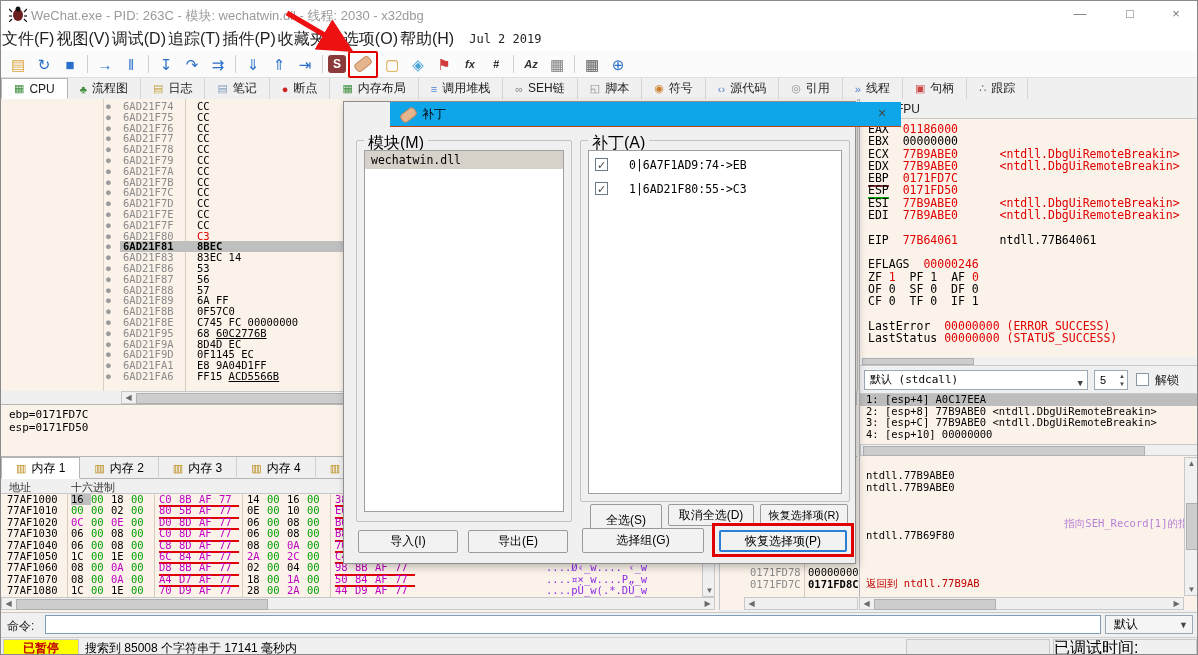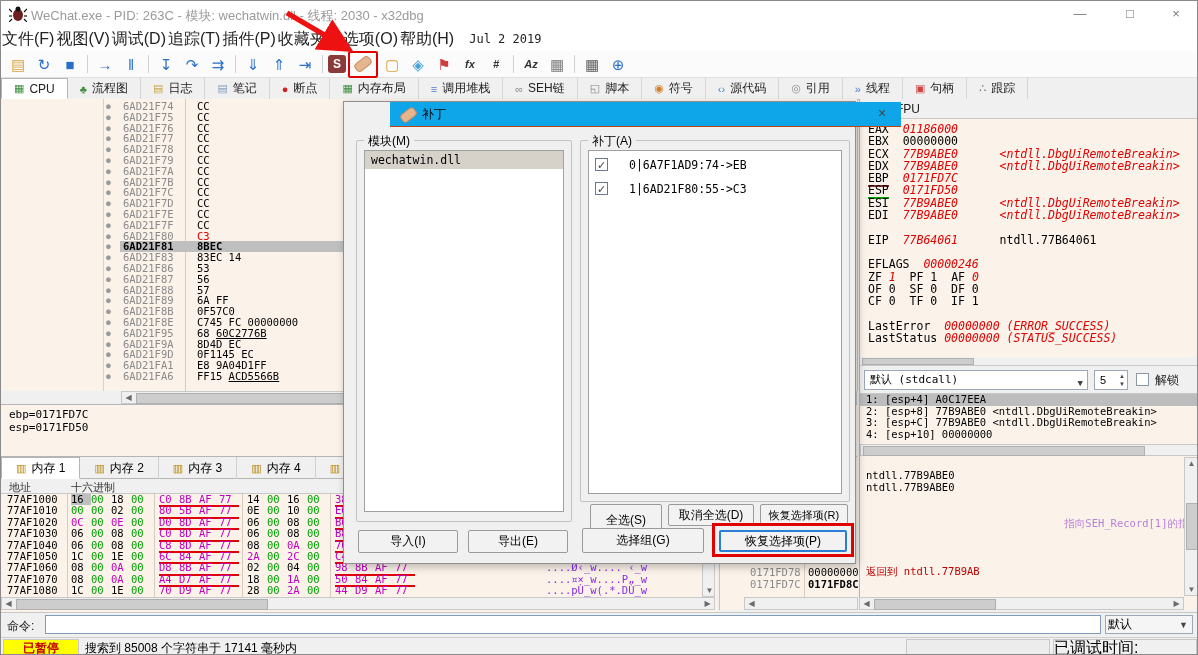--- a/index.html
+++ b/index.html
@@ -69,21 +69,21 @@
   .staddr{position:absolute;left:30px;color:#8a8a8a;}
   .stval{position:absolute;left:88px;color:#000;}
   .stval.bold{font-weight:bold;}
   #stack-hscroll{position:absolute;left:24px;top:140px;width:114px;height:13px;background:#f0f0f0;border:1px solid #c8c8c8;box-sizing:border-box;}
   .stsep{position:absolute;left:84px;top:100px;width:1px;height:40px;background:#d8cabc;}
   
   #regpane{position:absolute;left:858px;top:98px;width:340px;height:358px;background:#fbf3ea;border-left:1px solid #b5b5b5;box-sizing:border-box;}
   #hidefpu{position:absolute;left:0;top:0;width:340px;height:20px;background:#f0f0f0;border-bottom:1px solid #c8c8c8;font-size:12px;color:#222;line-height:20px;padding-left:12px;box-sizing:border-box;}
   #reglines{position:absolute;left:8px;top:24px;white-space:pre;font-family:"DejaVu Sans Mono",monospace;font-size:11.5px;}
   .regline{height:12.3px;line-height:12.3px;}
-  .rc-k{color:#000;} .rc-r{color:#e00000;font-style:italic;}
+  .rc-k{color:#000;} .rc-r{color:#e00000;}
   .rc-ub{color:#000;border-bottom:2px solid #8b2f2f;}
   .rc-us{color:#000;border-bottom:2px solid #00a000;}
   #reg-hscroll{position:absolute;left:0;top:258px;width:338px;height:8px;background:#f0f0f0;}
   #convrow{position:absolute;left:0;top:266px;width:340px;height:28px;background:#f0f0f0;border-top:1px solid #c8c8c8;}
   #convbox{position:absolute;left:4px;top:4px;width:224px;height:20px;background:#fff;border:1px solid #9aa8b8;font-family:"DejaVu Sans Mono",monospace;font-size:11px;line-height:18px;padding-left:5px;box-sizing:border-box;}
   #convarrow{position:absolute;right:4px;top:3px;font-size:9px;color:#444;}
   #spinbox{position:absolute;left:234px;top:4px;width:34px;height:20px;background:#fff;border:1px solid #9aa8b8;font-size:11px;line-height:18px;padding-left:5px;box-sizing:border-box;}
   .spinarrows{position:absolute;right:2px;top:1px;font-size:6px;color:#444;line-height:8px;}
   #unlockbox{position:absolute;left:276px;top:7px;width:13px;height:13px;background:#fff;border:1px solid #8a97a5;box-sizing:border-box;}
   #unlocklabel{position:absolute;left:295px;top:6px;font-size:12px;color:#222;}
@@ -95,35 +95,35 @@
   #stackinfo{position:absolute;left:858px;top:456px;width:340px;height:153px;background:#fbf3ea;border-left:1px solid #b5b5b5;overflow:hidden;box-sizing:border-box;}
   .sirow{height:12px;line-height:12px;font-family:"DejaVu Sans Mono",monospace;font-size:10.5px;white-space:pre;padding-left:6px;}
   .sirow.sel{background:#bdbdbd;}
   .si-r{color:#c00000;} .si-k{color:#000;} .si-p{color:#b87fd7;text-align:right;}
   #si-vscroll{position:absolute;left:1183px;top:456px;width:14px;height:139px;background:#f0f0f0;border:1px solid #c8c8c8;box-sizing:border-box;}
   #si-hscroll{position:absolute;left:858px;top:596px;width:325px;height:13px;background:#f0f0f0;border:1px solid #c8c8c8;box-sizing:border-box;}
   
   #cmdbar{position:absolute;left:0;top:611px;width:1198px;height:24px;background:#f0f0f0;border-top:1px solid #c8c8c8;}
   #cmdlabel{position:absolute;left:6px;top:5px;font-size:12px;color:#222;}
   #cmdinput{position:absolute;left:44px;top:2px;width:1056px;height:19px;border:1px solid #7f9db9;background:#fff;font-size:12px;padding:0 3px;box-sizing:border-box;}
-  #cmdcombo{position:absolute;left:1104px;top:2px;width:88px;height:19px;background:#f5f5f5;border:1px solid #9aa8b8;font-size:12px;line-height:17px;padding-left:2px;box-sizing:border-box;}
+  #cmdcombo{position:absolute;left:1104px;top:2px;width:88px;height:19px;background:#f5f5f5;border:1px solid #9aa8b8;font-size:12px;line-height:17px;padding-left:8px;box-sizing:border-box;}
   
   #statusbar{position:absolute;left:0;top:636px;width:1198px;height:19px;background:#f0f0f0;border-top:1px solid #cfcfcf;}
   #statusstate{position:absolute;left:2px;top:1px;width:74px;height:16px;background:#ffff00;border:1px solid #c8c8c8;color:#c00000;font-weight:bold;font-size:12px;text-align:center;line-height:16px;}
   #statusmsg{position:absolute;left:84px;top:2px;font-size:12px;color:#000;}
   #statusspacer{position:absolute;left:905px;top:1px;width:142px;height:16px;border:1px solid #c8c8c8;background:#ececec;}
   #statustime{position:absolute;left:1052px;top:1px;width:144px;height:16px;border:1px solid #c8c8c8;font-size:16px;line-height:16px;text-align:left;color:#000;box-sizing:border-box;}
   
   #dialog{position:absolute;left:342px;top:100px;width:513px;height:463px;background:#f0f0f0;border:1px solid #8f8f8f;box-shadow:2px 3px 8px rgba(0,0,0,0.25);box-sizing:border-box;z-index:10;}
   #dlgtitle{position:absolute;left:0;top:0;width:100%;height:24px;background:#0ea5e9;border-bottom:1px solid #c2410c;margin-left:46px;}
   #dlgicon{position:absolute;left:10px;top:8px;width:15px;height:8px;background:#e5b58e;border:1px solid #c68a5f;border-radius:4px;transform:rotate(-38deg);}
   #dlgname{position:absolute;left:32px;top:4px;font-size:12px;color:#000;}
   #dlgclose{position:absolute;right:10px;top:3px;font-size:14px;color:#444;width:18px;text-align:center;}
   .groupbox{position:absolute;border:1px solid #c3c3c3;border-radius:2px;}
-  .grouplabel{position:absolute;font-size:12px;color:#000;background:#f0f0f0;padding:0 4px;}
+  .grouplabel{position:absolute;font-size:16px;color:#000;background:#f0f0f0;padding:0 4px;}
   .listbox{position:absolute;background:#fff;border:1px solid #a0a0a0;overflow:hidden;}
   .mitem{height:18px;line-height:18px;padding-left:6px;font-family:"DejaVu Sans Mono",monospace;font-size:11.5px;}
   .mitem.sel{background:#d6d2ca;}
   .pitem{position:relative;height:20px;}
   .pcheck{position:absolute;left:6px;top:3px;width:13px;height:13px;background:#fff;border:1px solid #6a7a8a;font-size:11px;line-height:12px;text-align:center;color:#444;box-sizing:border-box;}
   .plabel{position:absolute;left:40px;top:3px;font-family:"DejaVu Sans Mono",monospace;font-size:11.5px;color:#000;}
   .dlgbtn{position:absolute;background:#f2f2f2;border:1px solid #9a9a9a;border-radius:2px;font-size:12px;text-align:center;color:#000;box-sizing:border-box;display:flex;align-items:center;justify-content:center;}
   #redbox{position:absolute;left:368px;top:421px;width:142px;height:34px;border:3px solid #e10000;box-sizing:border-box;}
   #btn-patchfile{left:4px;top:4px;width:128px;height:22px;border:2px solid #2a7fd4;position:absolute;}
   
@@ -625,20 +625,21 @@
     </div>
   </div>
 
   <div id="stackinfo">
       <div class="sirow si-k">&nbsp;</div>
       <div class="sirow si-k">ntdll.77B9ABE0</div>
       <div class="sirow si-k">ntdll.77B9ABE0</div>
       <div class="sirow si-k">&nbsp;</div>
       <div class="sirow si-k">&nbsp;</div>
       <div class="sirow si-p">指向SEH_Record[1]的指针</div>
+      <div class="sirow si-k">ntdll.77B69F80</div>
       <div class="sirow si-k">&nbsp;</div>
       <div class="sirow si-k">&nbsp;</div>
       <div class="sirow si-k">&nbsp;</div>
       <div class="sirow si-r">返回到 ntdll.77B9AB</div>
     </div>
   <div id="si-vscroll">
     <div class="sbarrow" style="left:0;top:0;">▲</div>
     <div class="sbthumb" style="left:1px;top:45px;width:10px;height:45px;"></div>
     <div class="sbarrow" style="left:0;top:126px;">▼</div>
   </div>

